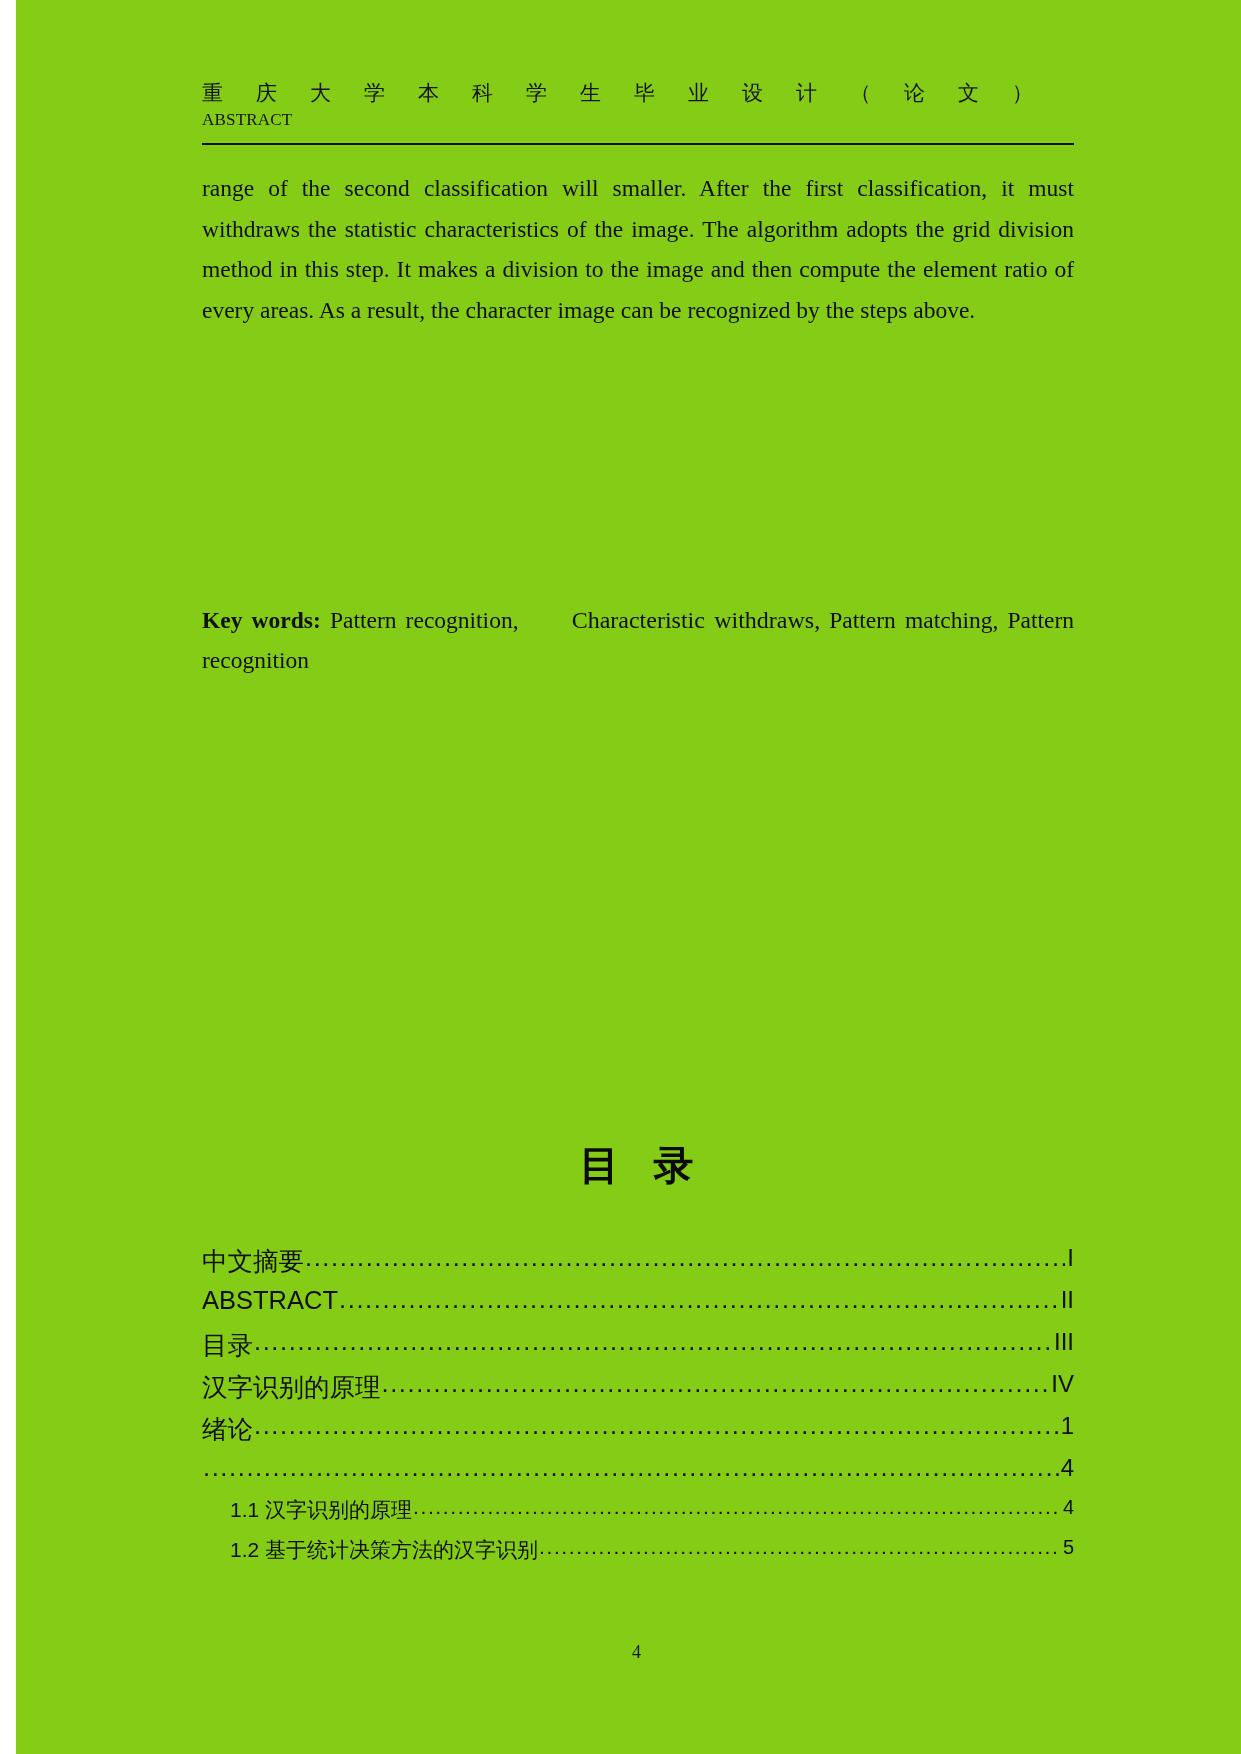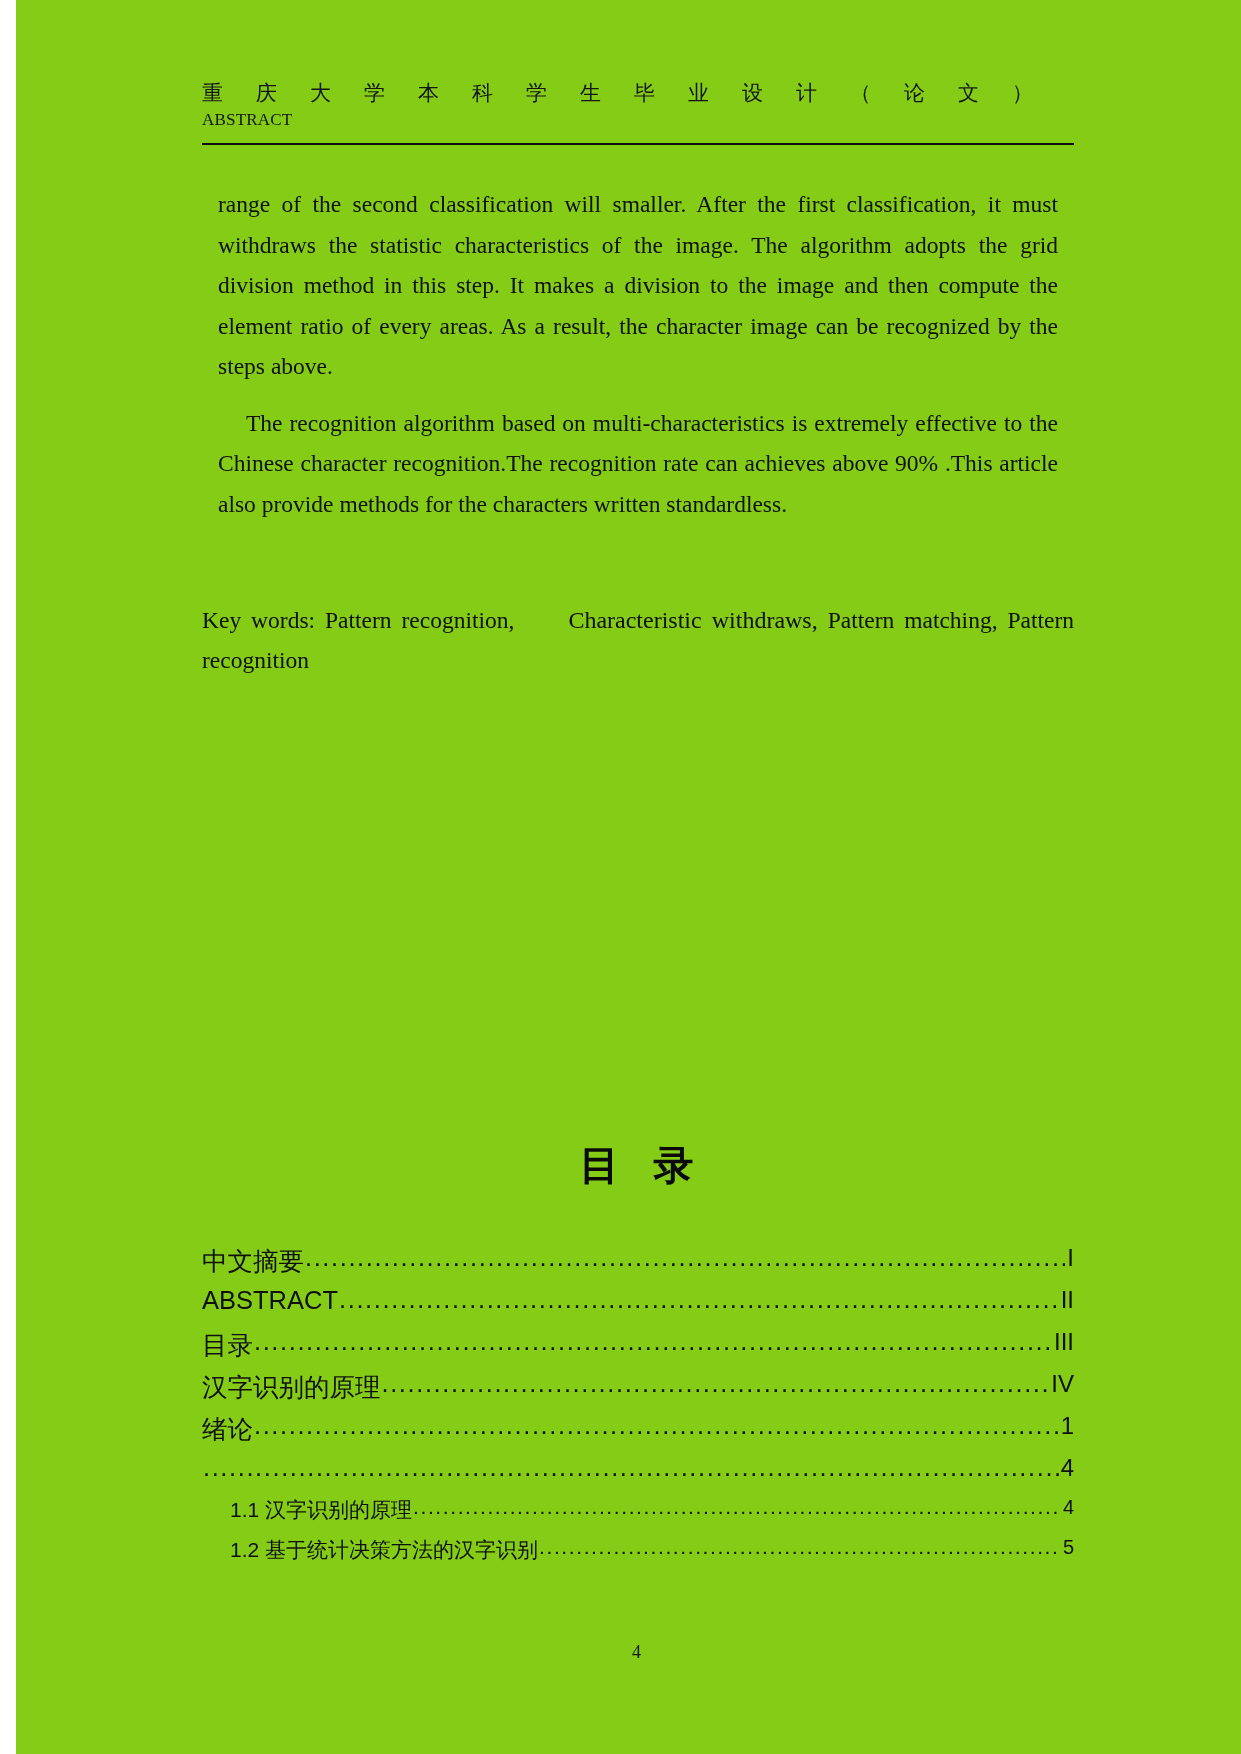--- a/index.html
+++ b/index.html
@@ -65,21 +65,21 @@
   }
 
   
   .abstract-body {
     position: absolute;
     left: 186px;
     top: 168px;
     width: 872px;
   }
   .abstract-body p {
-    margin: 16px;
+    margin: 0;
     font-size: 23.5px;
     line-height: 40.5px;
     text-align: justify;
     text-justify: inter-word;
     color: #101010;
     font-family: "Liberation Serif", "DejaVu Serif", serif;
   }
   .abstract-body p.cont {
     text-indent: 0;
   }
@@ -94,21 +94,21 @@
     width: 872px;
   }
   .keywords-block p {
     margin: 0;
     font-size: 23.5px;
     line-height: 40px;
     text-align: justify;
     text-justify: inter-word;
     color: #101010;
   }
-  .kw-label { font-weight: normal; }
+  .kw-label { font-weight: bold; }
   .kw-small { font-size: 24px; margin-left: 44px; }
 
   
   .toc-heading {
     position: absolute;
     left: 0;
     top: 1138px;
     width: 1241px;
     text-align: center;
     font-family: "Liberation Sans", "DejaVu Sans", sans-serif;
@@ -183,21 +183,20 @@
 <div class="page">
 
   <div class="page-header">
     <div class="header-title-cn"><span class="ch">重</span><span class="ch">庆</span><span class="ch">大</span><span class="ch">学</span><span class="ch">本</span><span class="ch">科</span><span class="ch">学</span><span class="ch">生</span><span class="ch">毕</span><span class="ch">业</span><span class="ch">设</span><span class="ch">计</span><span class="ch">（</span><span class="ch">论</span><span class="ch">文</span><span class="ch">）</span></div>
     <div class="header-subtitle">ABSTRACT</div>
   </div>
   <div class="header-rule"></div>
 
   <div class="abstract-body">
     <p class="cont">range of the second classification will smaller. After the first classification, it must withdraws the statistic characteristics of the image. The algorithm adopts the grid division method in this step. It makes a division to the image and then compute the element ratio of every areas. As a result, the character image can be recognized by the steps above.</p>
-    <p class="indent">The recognition algorithm based on multi-characteristics is extremely effective to the Chinese character recognition.The recognition rate can achieves above 90% .This article also provide methods for the characters written standardless.</p>
   </div>
 
   <div class="keywords-block">
     <p><span class="kw-label">Key words:</span><span> Pattern recognition, </span><span class="kw-small">Characteristic withdraws,</span><span> Pattern matching, Pattern recognition</span></p>
   </div>
 
   <div class="toc-heading"><span>目</span><span class="gap"></span><span>录</span></div>
 
   <div class="toc-list" id="toc-list">
       <div class="toc-row level1">

